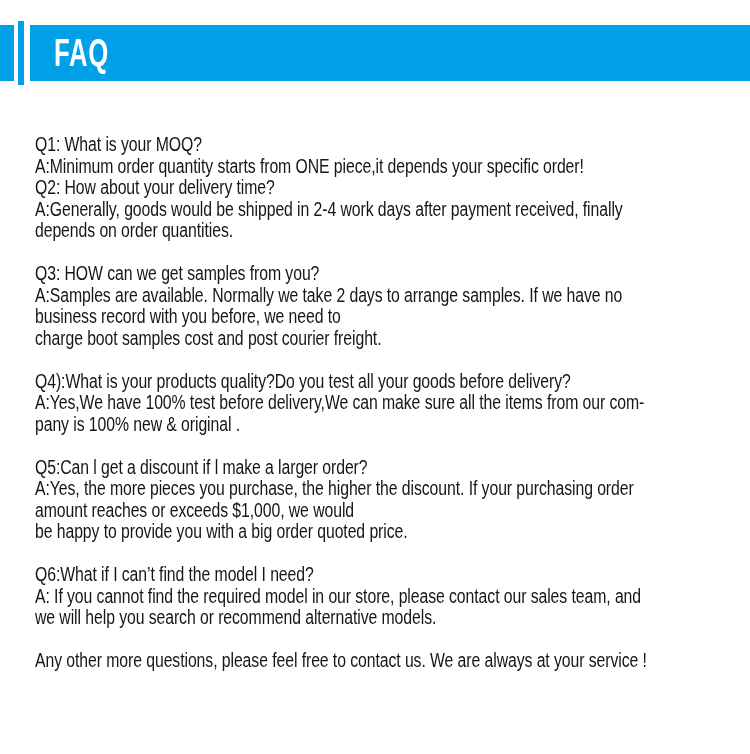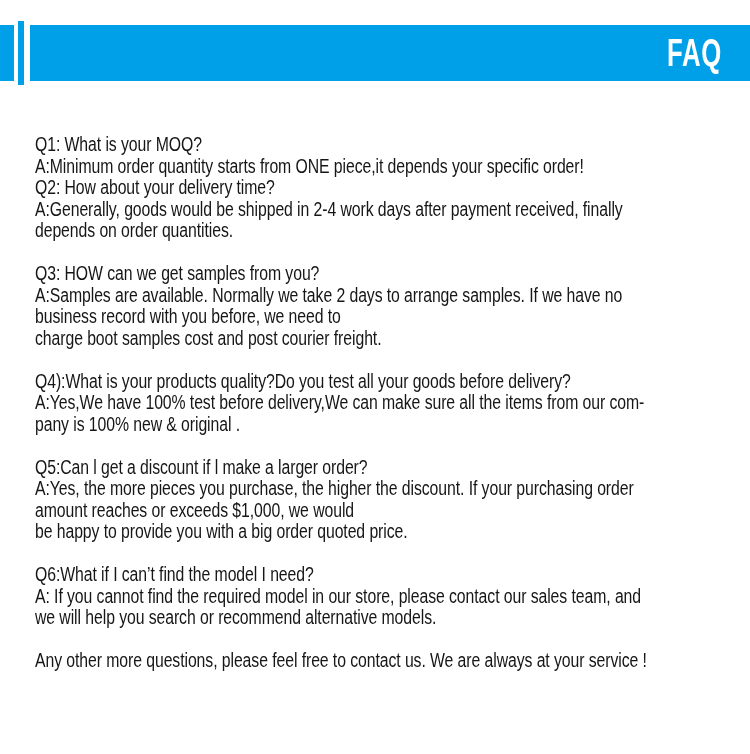--- a/index.html
+++ b/index.html
@@ -5,21 +5,21 @@
   :root { --accent: #00A0E9; --ink: #161616; }
   html, body { margin: 0; padding: 0; background: #ffffff; }
   body {
     width: 750px; height: 754px;
     font-family: "Liberation Sans", sans-serif;
     position: relative; overflow: hidden;
   }
   .page { position: absolute; inset: 0; width: 750px; height: 754px; background: #ffffff; }
 
   
-  .header { position: absolute; top: 25px; left: 0; width: 750px; height: 56px; text-align: right; }
+  .header { position: absolute; top: 25px; left: 0; width: 750px; height: 56px; }
   .bar-left {
     position: absolute; left: 0; top: 0; width: 14px; height: 56px;
     background: var(--accent);
   }
   .bar-stripe {
     position: absolute; left: 18px; top: -4px; width: 6px; height: 64px;
     background: var(--accent);
   }
   .bar-main {
     position: absolute; left: 30px; top: 0; right: 0; height: 56px;

